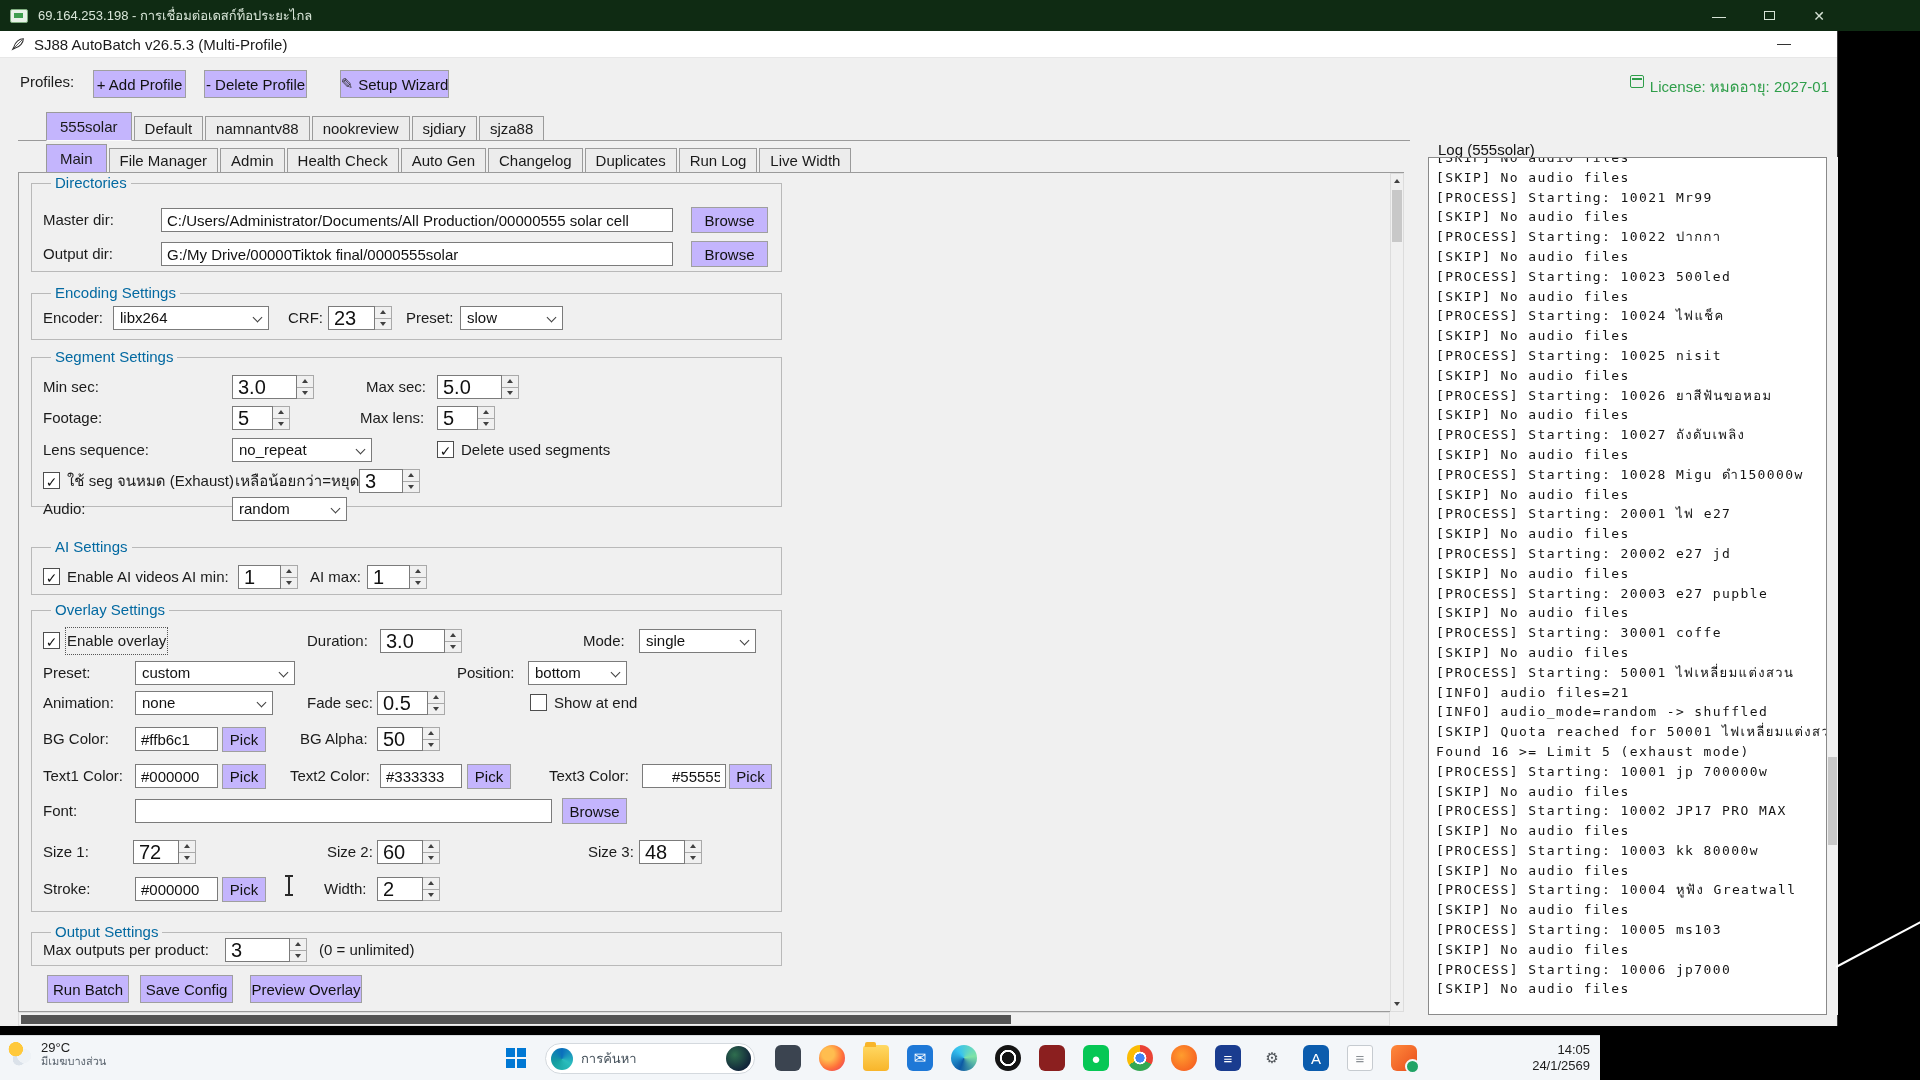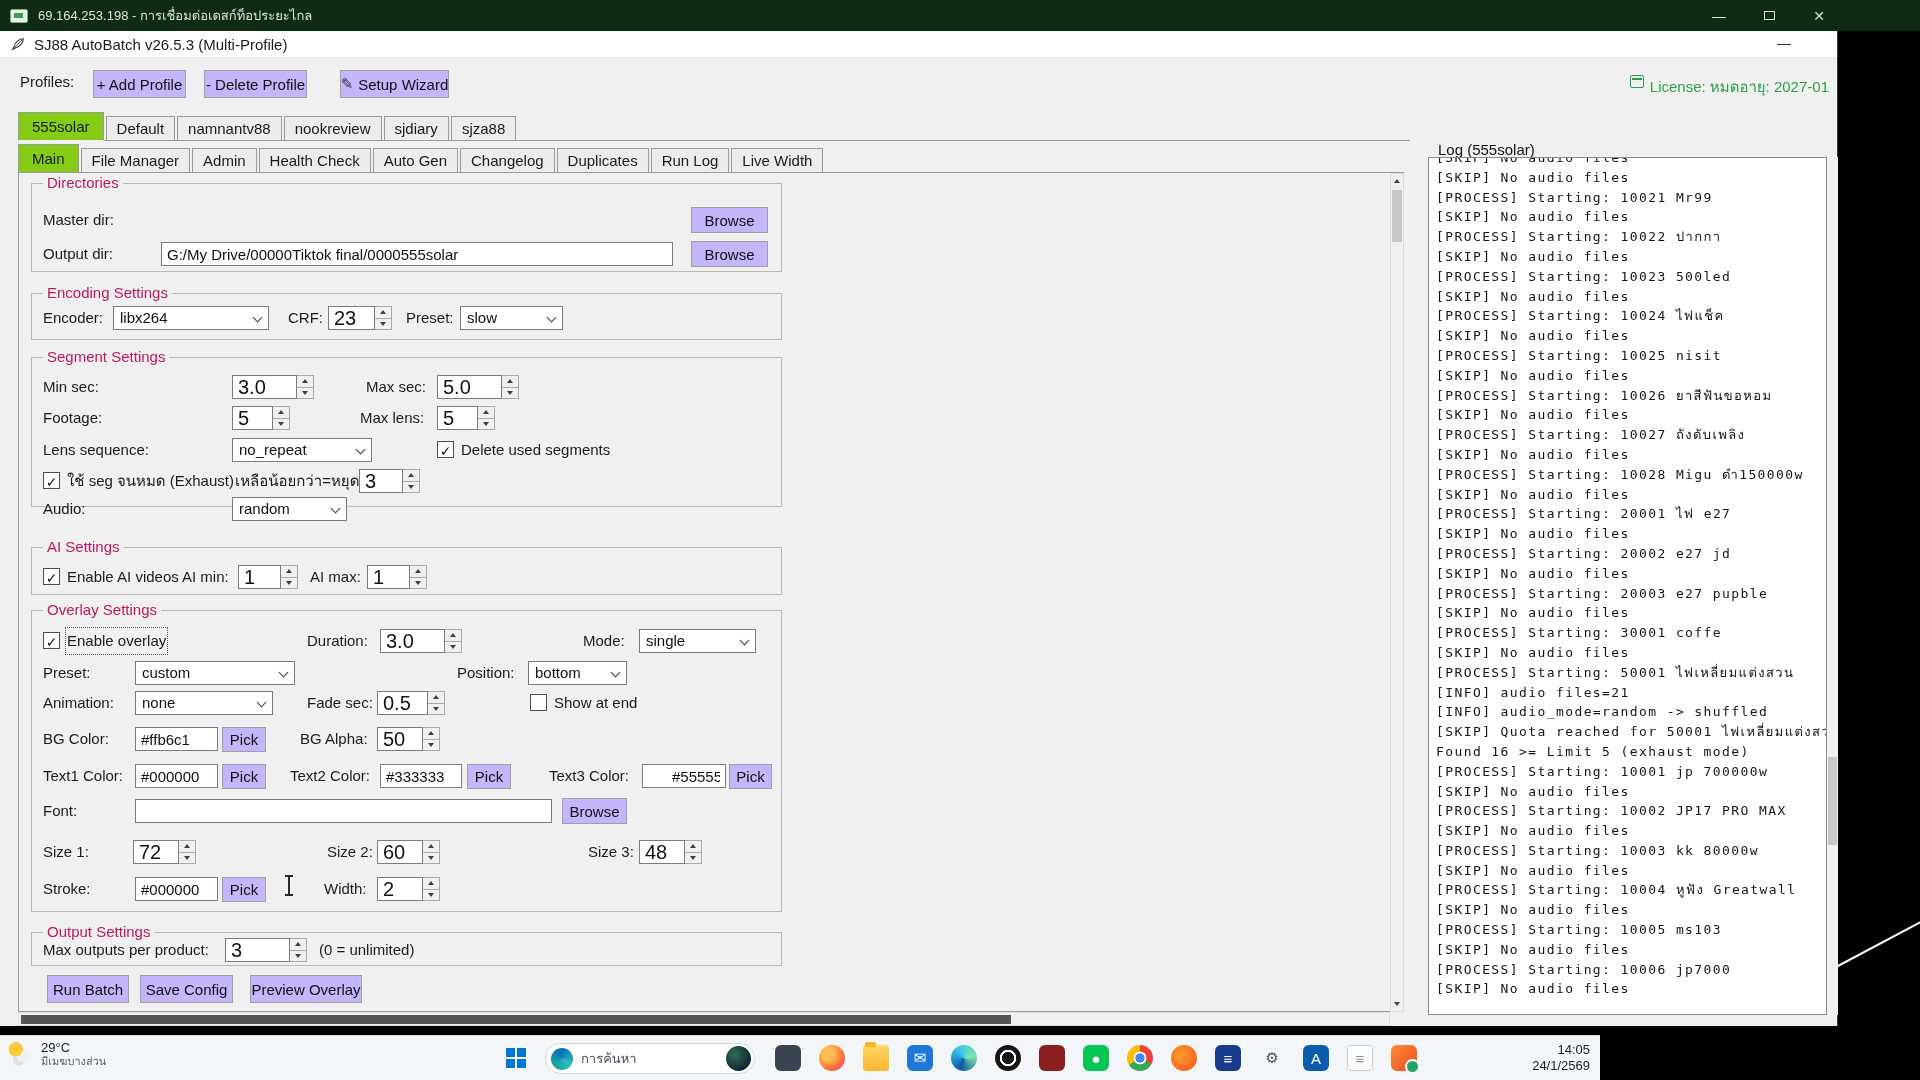--- a/index.html
+++ b/index.html
@@ -20,25 +20,25 @@
   .win-min{position:absolute;left:1764px;top:0;width:40px;height:27px;text-align:center;line-height:25px;color:#333;font-size:14px;}
   .lbl{position:absolute;font-size:15px;color:#1b1b1b;line-height:24px;white-space:nowrap;}
   .btn{position:absolute;background:#c4b5fd;border:1px solid #9f9f9f;font-size:15px;color:#111;
        display:flex;align-items:center;justify-content:center;white-space:nowrap;}
   .license{position:absolute;right:8px;top:44px;display:flex;align-items:flex-start;gap:6px;color:#2f9e4a;font-size:15px;white-space:nowrap;}
   .lic-icon{width:14px;height:13px;border:1.5px solid #2f9e4a;border-radius:2px;position:relative;}
   .lic-icon::after{content:"";position:absolute;left:1px;right:1px;top:2px;height:2px;background:#2f9e4a;}
   
   .tabstrip{position:absolute;display:flex;align-items:flex-end;border-bottom:1px solid #9a9a9a;}
   .tab{background:#ececec;border:1px solid #9a9a9a;border-bottom:none;padding:3px 10px;font-size:15px;color:#1a1a1a;margin-right:2px;white-space:nowrap;}
-  .tab.active{background:#84cc16;padding:5px 13px;margin-bottom:-1px;border-bottom:1px solid #fbfbfb;}
+  .tab.active{background:#c4b5fd;padding:5px 13px;margin-bottom:-1px;border-bottom:1px solid #fbfbfb;margin-left:28px;}
   
   .panel-border{position:absolute;left:18px;top:141px;width:1386px;height:840px;border:1px solid #9a9a9a;pointer-events:none;}
   .group{position:absolute;left:31px;width:751px;border:1px solid #b9b9b9;}
-  .glabel{position:absolute;top:-10px;left:11px;background:#f0f0f0;padding:0 4px;font-size:15px;color:#be185d;line-height:18px;white-space:nowrap;}
+  .glabel{position:absolute;top:-10px;left:19px;background:#f0f0f0;padding:0 4px;font-size:15px;color:#0369a1;line-height:18px;white-space:nowrap;}
   .txt{position:absolute;height:24px;border:1px solid #7b7b7b;background:#fff;font-family:"Liberation Sans",sans-serif;
        font-size:15px;color:#111;padding:0 5px;}
   .dd{position:absolute;height:24px;border:1px solid #7b7b7b;background:#fff;font-size:15px;color:#111;padding:0 20px 0 6px;line-height:22px;white-space:nowrap;}
   .chev{position:absolute;right:7px;top:7px;width:7px;height:7px;border-left:1.6px solid #3f3f3f;border-bottom:1.6px solid #3f3f3f;transform:rotate(-45deg);}
   .spin{position:absolute;height:24px;display:flex;}
   .sval{flex:1;border:1px solid #7b7b7b;background:#fff;font-size:20px;color:#111;padding:0 5px;line-height:22px;}
   .ud{width:17px;display:flex;flex-direction:column;border:1px solid #a9a9a9;border-left:none;background:#f0f0f0;}
   .ud > div{flex:1;display:flex;align-items:center;justify-content:center;}
   .ud > div + div{border-top:1px solid #a9a9a9;}
   .tri-u{width:0;height:0;border-left:3.5px solid transparent;border-right:3.5px solid transparent;border-bottom:4.5px solid #404040;}
@@ -147,20 +147,21 @@
       <div class="tab">Duplicates</div>
       <div class="tab">Run Log</div>
       <div class="tab">Live Width</div>
   </div>
 
   <div class="panel-border"></div>
 
   <div class="group" style="top:152px;height:89px">
     <span class="glabel">Directories</span>
     <span class="lbl" style="left:11px;top:24px">Master dir:</span>
+    <input class="txt" style="left: 129px; top: 24px; width: 512px;" value="C:/Users/Administrator/Documents/All Production/00000555 solar cell">
     <div class="btn" style="left:659px;top:23px;width:77px;height:26px">Browse</div>
     <span class="lbl" style="left:11px;top:58px">Output dir:</span>
     <input class="txt" style="left: 129px; top: 58px; width: 512px;" value="G:/My Drive/00000Tiktok final/0000555solar">
     <div class="btn" style="left:659px;top:57px;width:77px;height:26px">Browse</div>
   </div>
 
   <div class="group" style="top:262px;height:47px">
     <span class="glabel">Encoding Settings</span>
     <span class="lbl" style="left:11px;top:12px">Encoder:</span>
     <div class="dd" style="left:81px;top:12px;width:156px"><span>libx264</span><span class="chev"></span></div>

